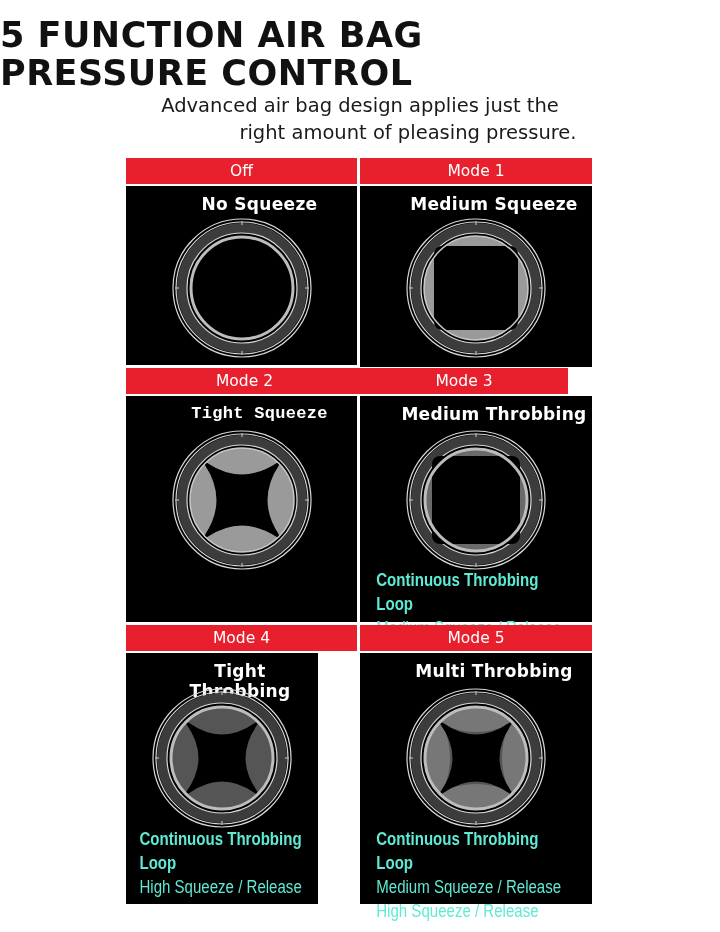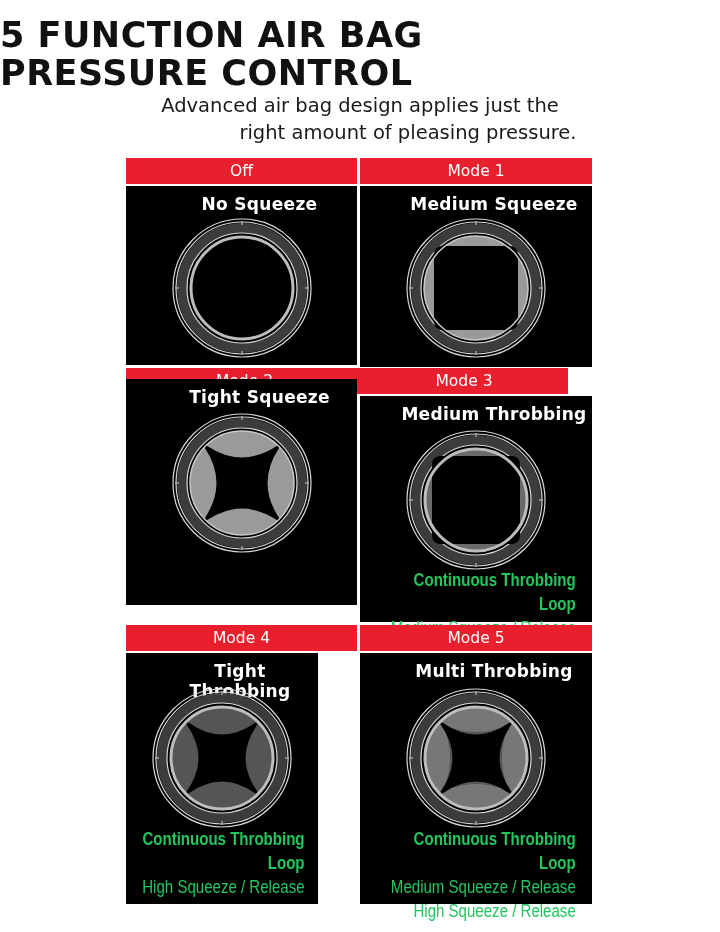--- a/index.html
+++ b/index.html
@@ -7,21 +7,21 @@
   .title{position:absolute;left:0;width:720px;text-align:left;font-weight:bold;color:#111;font-size:35px;letter-spacing:0.5px;line-height:38px;}
   .t1{top:16px;}
   .t2{top:54px;}
   .sub{position:absolute;left:0;width:720px;text-align:center;color:#1a1a1a;font-size:19.5px;line-height:28px;font-family:"DejaVu Sans",sans-serif;}
   .s1{top:92px;}
   .s2{top:119px;padding-left:48px;}
   .cell{position:absolute;background:#000;}
   .hdr{position:absolute;background:#e8202e;color:#fff;font-size:15.5px;text-align:center;line-height:26px;height:26px;font-family:"DejaVu Sans",sans-serif;}
   .name{position:absolute;left:0;right:0;text-align:center;color:#fff;font-weight:bold;font-size:17px;top:8px;letter-spacing:0.3px;padding-left:36px;}
   .ring{position:absolute;left:50%;margin-left:-72px;width:144px;height:144px;}
-  .desc{position:absolute;left:0;right:0;text-align:right;color:#22c55e;font-family:"Liberation Sans",sans-serif;font-stretch:condensed;}
+  .desc{position:absolute;left:0;right:0;text-align:left;color:#5eead4;font-family:"Liberation Sans",sans-serif;font-stretch:condensed;}
   .desc .d1{font-weight:bold;font-size:17.5px;line-height:24px;transform:scaleX(0.86);display:block;}
   .desc .d2{font-size:17.5px;line-height:24px;transform:scaleX(0.86);display:block;}
 </style>
 </head>
 <body>
 
 <div class="title t1">5 FUNCTION AIR BAG</div>
 <div class="title t2">PRESSURE CONTROL</div>
 <div class="sub s1">Advanced air bag design applies just the</div>
 <div class="sub s2">right amount of pleasing pressure.</div>
@@ -67,21 +67,21 @@
       <ellipse cx="138" cy="72" rx="52" ry="60"></ellipse>
     </g>
     <rect x="30" y="30" width="84" height="84" rx="8" fill="#000"></rect>
     <circle cx="72" cy="72" r="52" fill="none" stroke="#c8c8c8" stroke-width="1.5"></circle>
   </svg>
 </div>
 
 <div class="hdr" style="left:126px;top:368px;width:237px;">Mode 2</div>
 <div class="hdr" style="left:360px;top:368px;width:208px;">Mode 3</div>
 
-<div class="cell" style="left:126px;top:379px;width:231px;height:226px;">
+<div class="cell" style="left:126px;top:396px;width:231px;height:226px;font-family:Liberation Mono, monospace;">
   <div class="name">Tight Squeeze</div>
   <svg class="ring" style="top:32px" viewBox="0 0 144 144">
     <use href="#frame"></use>
     <circle cx="72" cy="72" r="52" fill="#9a9a9a"></circle>
     <path d="M36 36 Q72 60 108 36 Q84 72 108 108 Q72 84 36 108 Q60 72 36 36 Z" fill="#000" stroke="#000" stroke-width="3" stroke-linejoin="round"></path>
     <circle cx="72" cy="72" r="52" fill="none" stroke="#c8c8c8" stroke-width="1.5"></circle>
   </svg>
 </div>
 
 <div class="cell" style="left:360px;top:396px;width:232px;height:226px;">

